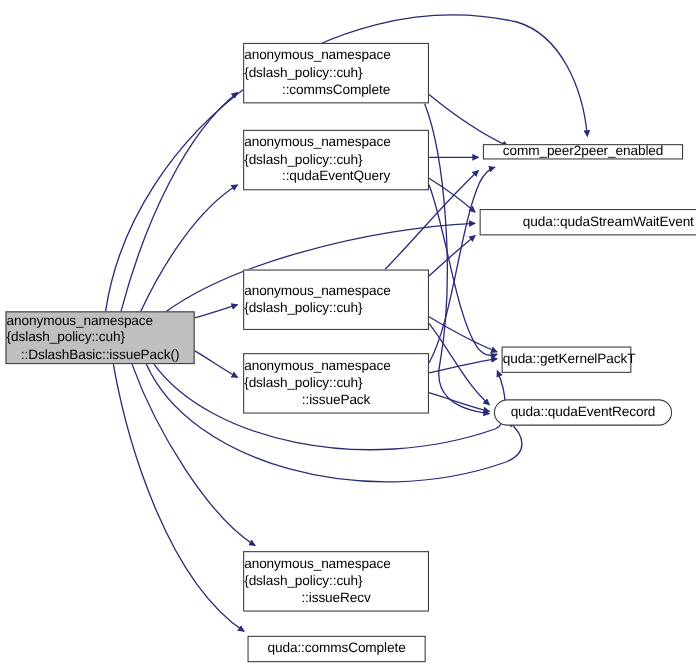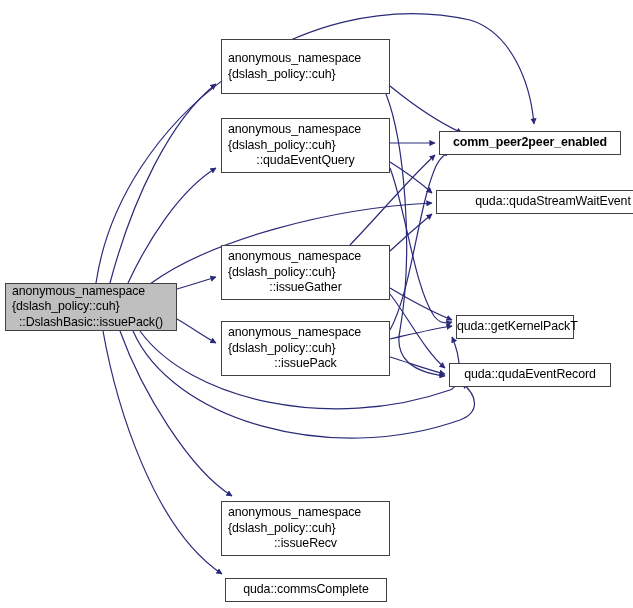--- a/index.html
+++ b/index.html
@@ -27,21 +27,21 @@
     position: absolute;
     box-sizing: border-box;
     border: 1px solid #404040;
     background: #ffffff;
     color: #000000;
     font-size: 12.4px;
     line-height: 15.4px;
     text-align: center;
     display: flex;
     flex-direction: column;
-    align-items: flex-start;
+    align-items: flex-end;
     justify-content: center;
     white-space: pre;
     letter-spacing: -0.1px;
   }
   .node.root {
     background: #bfbfbf;
     border: 1px solid #404040;
   }
   .node .ln { display: block; width: 100%; }
   .node .ln.c { text-align: center; }
@@ -77,24 +77,24 @@
         <path d="M 390,251 C 404,238 420,224 432,214" fill="none" stroke="#2a2a7a" stroke-width="1.2" marker-end="url(#arrow)"></path>
         <path d="M 390,288 C 410,300 432,312 452,320" fill="none" stroke="#2a2a7a" stroke-width="1.2" marker-end="url(#arrow)"></path>
         <path d="M 390,294 C 410,320 424,350 445,368" fill="none" stroke="#2a2a7a" stroke-width="1.2" marker-end="url(#arrow)"></path>
         <path d="M 390,330 C 412,290 418,206 436,166 C 440,158 444,154 450,152" fill="none" stroke="#2a2a7a" stroke-width="1.2" marker-end="url(#arrow)"></path>
         <path d="M 390,339 C 412,334 432,329 452,326" fill="none" stroke="#2a2a7a" stroke-width="1.2" marker-end="url(#arrow)"></path>
         <path d="M 390,357 C 410,363 428,370 445,374" fill="none" stroke="#2a2a7a" stroke-width="1.2" marker-end="url(#arrow)"></path>
       </g>
   </svg>
   <div id="node-layer">
       <div class="node root" style="left: 5px; top: 283px; width: 172px; height: 48px;"><span class="ln l">anonymous_namespace</span><span class="ln l">{dslash_policy::cuh}</span><span class="ln c">::DslashBasic::issuePack()</span></div>
-      <div class="node" style="left: 221px; top: 39px; width: 169px; height: 55px;"><span class="ln l">anonymous_namespace</span><span class="ln l">{dslash_policy::cuh}</span></div>
+      <div class="node" style="left: 221px; top: 39px; width: 169px; height: 55px;"><span class="ln l">anonymous_namespace</span><span class="ln l">{dslash_policy::cuh}</span><span class="ln c">::commsComplete</span></div>
       <div class="node" style="left: 221px; top: 118px; width: 169px; height: 55px;"><span class="ln l">anonymous_namespace</span><span class="ln l">{dslash_policy::cuh}</span><span class="ln c">::qudaEventQuery</span></div>
-      <div class="node" style="left: 221px; top: 245px; width: 169px; height: 55px;"><span class="ln l">anonymous_namespace</span><span class="ln l">{dslash_policy::cuh}</span><span class="ln c">::issueGather</span></div>
+      <div class="node" style="left: 221px; top: 245px; width: 169px; height: 55px;"><span class="ln l">anonymous_namespace</span><span class="ln l">{dslash_policy::cuh}</span></div>
       <div class="node" style="left: 221px; top: 321px; width: 169px; height: 55px;"><span class="ln l">anonymous_namespace</span><span class="ln l">{dslash_policy::cuh}</span><span class="ln c">::issuePack</span></div>
       <div class="node" style="left: 221px; top: 501px; width: 169px; height: 55px;"><span class="ln l">anonymous_namespace</span><span class="ln l">{dslash_policy::cuh}</span><span class="ln c">::issueRecv</span></div>
       <div class="node" style="left: 225px; top: 578px; width: 162px; height: 24px;"><span class="ln c">quda::commsComplete</span></div>
-      <div class="node" style="left: 439px; top: 131px; width: 182px; height: 24px; font-weight: bold;"><span class="ln c">comm_peer2peer_enabled</span></div>
+      <div class="node" style="left: 439px; top: 131px; width: 182px; height: 14px;"><span class="ln c">comm_peer2peer_enabled</span></div>
       <div class="node" style="left: 436px; top: 190px; width: 234px; height: 24px;"><span class="ln c">quda::qudaStreamWaitEvent</span></div>
       <div class="node" style="left: 456px; top: 315px; width: 118px; height: 24px;"><span class="ln c">quda::getKernelPackT</span></div>
-      <div class="node" style="left: 449px; top: 363px; width: 162px; height: 24px;"><span class="ln c">quda::qudaEventRecord</span></div>
+      <div class="node" style="left: 449px; top: 363px; width: 162px; height: 24px; border-radius: 12px;"><span class="ln c">quda::qudaEventRecord</span></div>
     </div>
 </div>
 
 </body></html>

